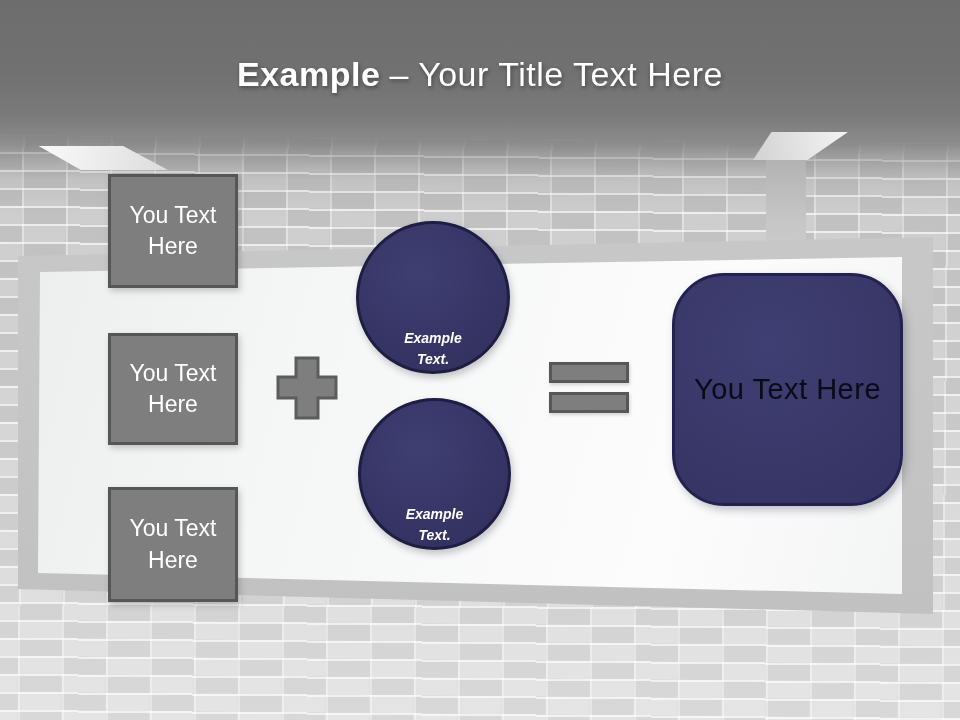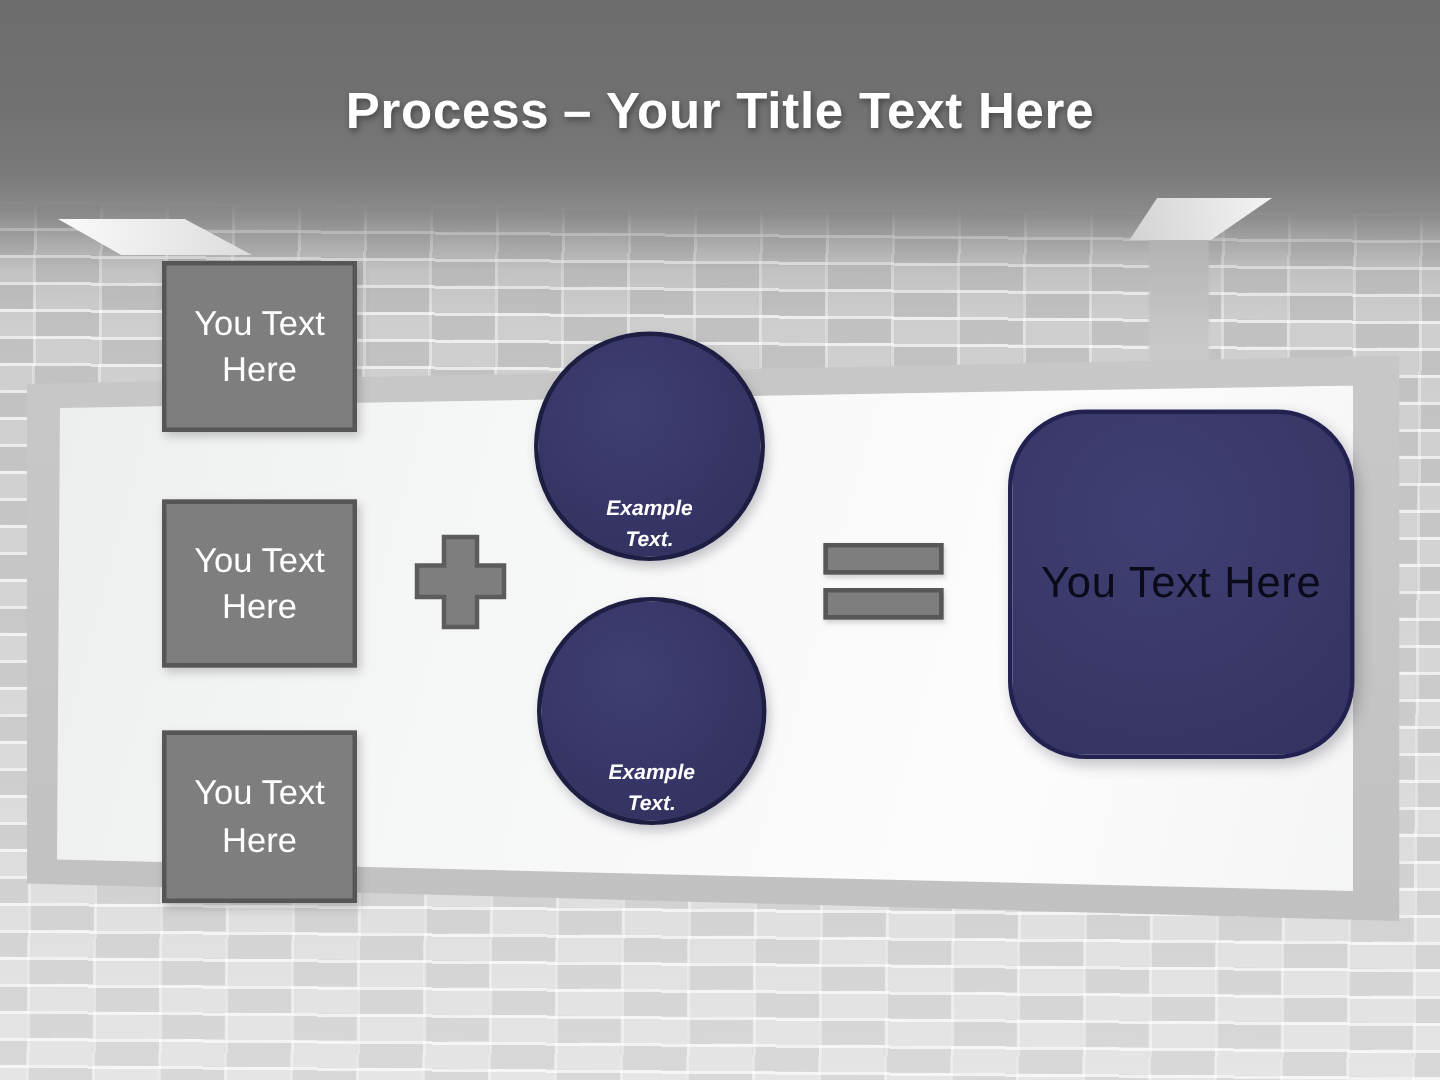--- a/index.html
+++ b/index.html
@@ -51,21 +51,21 @@
     clip-path:polygon(40px 272px, 902px 257px, 902px 594px, 38px 573px);
     background:linear-gradient(105deg,#eaebeb 0%,#f5f6f6 35%,#fcfcfd 70%,#f1f2f2 100%);
   }
   
   .title{
     position:absolute;top:54px;left:0;right:0;text-align:center;
     color:#fff;font-size:34px;line-height:1.2;letter-spacing:.5px;
     text-shadow:1px 2px 4px rgba(0,0,0,.40);
   }
   .title .bold{font-weight:bold;}
-  .title .rest{margin-left:9px;font-weight:bold;}
+  .title .rest{margin-left:9px;font-weight:normal;}
   
   .inbox{
     position:absolute;left:108px;width:130px;box-sizing:border-box;
     background:#7e7e7e;border:3px solid #565656;
     color:#fff;font-size:23px;line-height:1.35;text-align:center;
     display:flex;align-items:center;justify-content:center;
     box-shadow:2px 3px 6px rgba(70,70,70,.28);
   }
   .sq1{top:174px;height:114px;}
   .sq2{top:333px;height:112px;}
@@ -107,21 +107,21 @@
 <div class="slide">
 
   <div class="bricks"></div>
   <div class="column-right"></div>
   <div class="light-left"></div>
   <div class="light-right"></div>
   <div class="board-frame"></div>
   <div class="board-panel"></div>
 
   <div class="title">
-    <span class="bold">Process</span><span class="rest">– Your Title Text Here</span>
+    <span class="bold">Example</span><span class="rest">– Your Title Text Here</span>
   </div>
 
   <div class="inbox sq1">
     <span>You Text Here</span>
   </div>
   <div class="inbox sq2">
     <span>You Text Here</span>
   </div>
   <div class="inbox sq3">
     <span>You Text Here</span>

